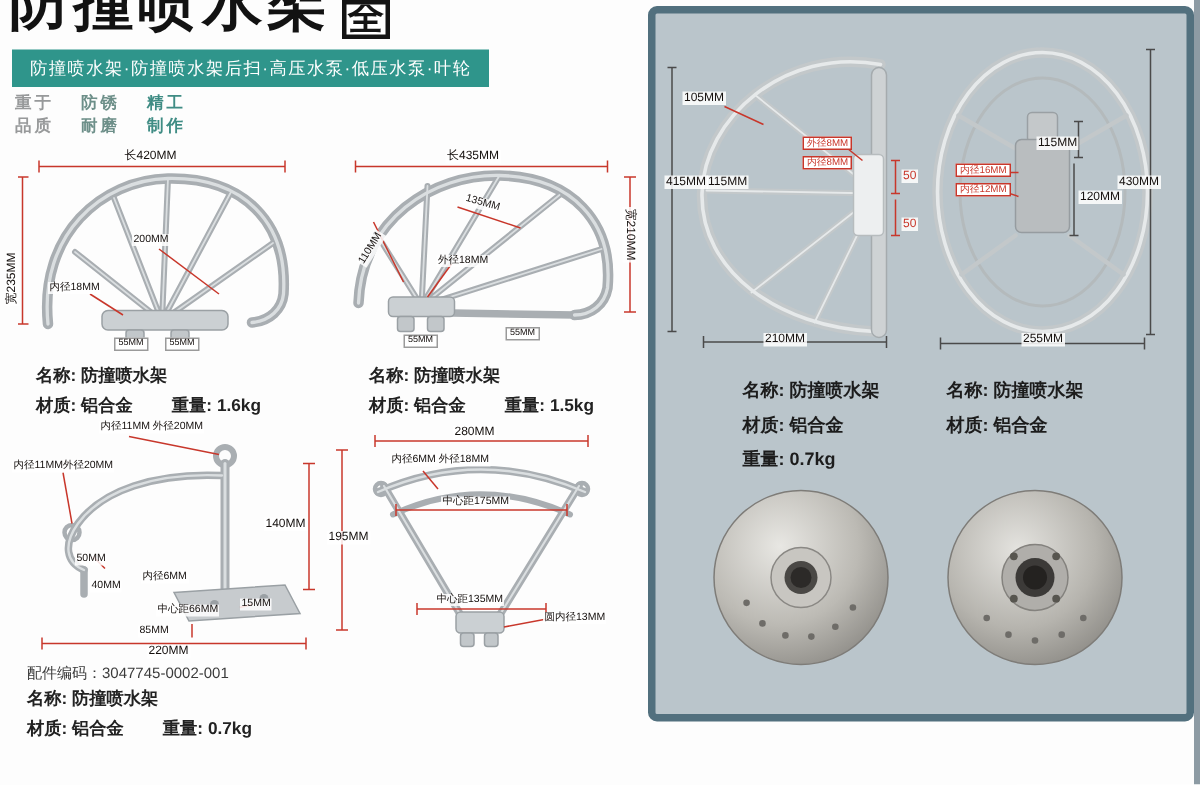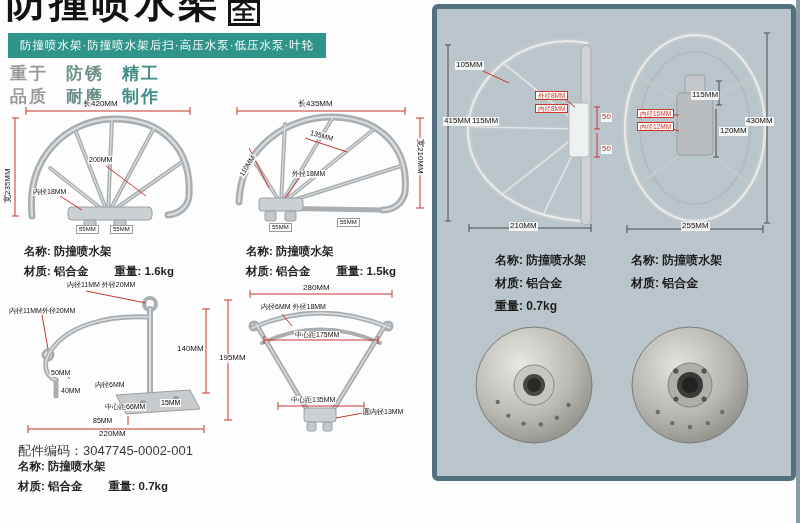--- a/index.html
+++ b/index.html
@@ -11,37 +11,37 @@
   .title-wrap{position:absolute;left:6px;top:0;width:300px;height:30px;overflow:hidden}
   .title-text{display:block;font-family:"DejaVu Serif",serif;font-weight:900;font-size:40px;line-height:48px;margin-top:-22px;letter-spacing:3px;color:#121212;white-space:nowrap}
   .title-seal{position:absolute;left:228px;top:0;width:32px;height:26px;border:3px solid #141414;overflow:hidden;background:#fff}
   .title-seal span{display:block;font-family:"DejaVu Serif",serif;font-weight:900;font-size:24px;line-height:30px;margin-top:-7px;text-align:center;color:#141414}
 
   
   .banner{position:absolute;left:8px;top:33px;background:#2f958b;color:#ffffff;font-size:11.5px;letter-spacing:1px;padding:5px 12px;white-space:nowrap}
 
   
   .stamps{position:absolute;left:10px;top:62px;display:flex;gap:18px}
-  .stamp{text-align:center;font-family:"DejaVu Serif",serif;font-weight:700;font-size:17px;letter-spacing:2px;line-height:1.35}
+  .stamp{text-align:center;font-family:"DejaVu Serif",serif;font-weight:700;font-size:11px;letter-spacing:2px;line-height:1.35}
   .stamp.s1{color:#97999a}
   .stamp.s2{color:#6d8f89}
   .stamp.s3{color:#3f8c84}
 
   
   .diagram{position:absolute}
   .diagram svg{display:block}
   .dim{position:absolute;font-size:7px;line-height:1.1;color:#15100e;white-space:nowrap;background:rgba(255,255,255,.85);padding:0 1px;z-index:3}
   .dim.redbox{color:#c8372b;border:1px solid #c8372b;background:#fff;font-size:6.5px;padding:0 2px}
   .dim.box{border:1px solid #9a9a9a;background:#fff;font-size:6px;padding:0 2px}
   .dim.big{font-size:8px}
 
   
   .caption{position:absolute;font-size:11.5px;font-weight:600;color:#222;line-height:1.75;white-space:nowrap}
   .cap-gap{display:inline-block;width:26px}
-  .partcode{position:absolute;font-size:13px;color:#3a3a3a;white-space:nowrap}
+  .partcode{position:absolute;font-size:10px;color:#3a3a3a;white-space:nowrap}
 
   
   .right-strip{position:absolute;left:796px;top:0;width:4px;height:523px;background:#8d9ba4}
   .panel{position:absolute;left:432px;top:4px;width:364px;height:477px;border:5px solid #52707e;border-radius:6px;background:#bac5cb}
   .panel-inner{position:relative;width:100%;height:100%}
   .p-caption{position:absolute;font-size:12px;font-weight:600;color:#1c1c1c;line-height:23px;white-space:nowrap}
 </style>
 </head>
 <body>
 

